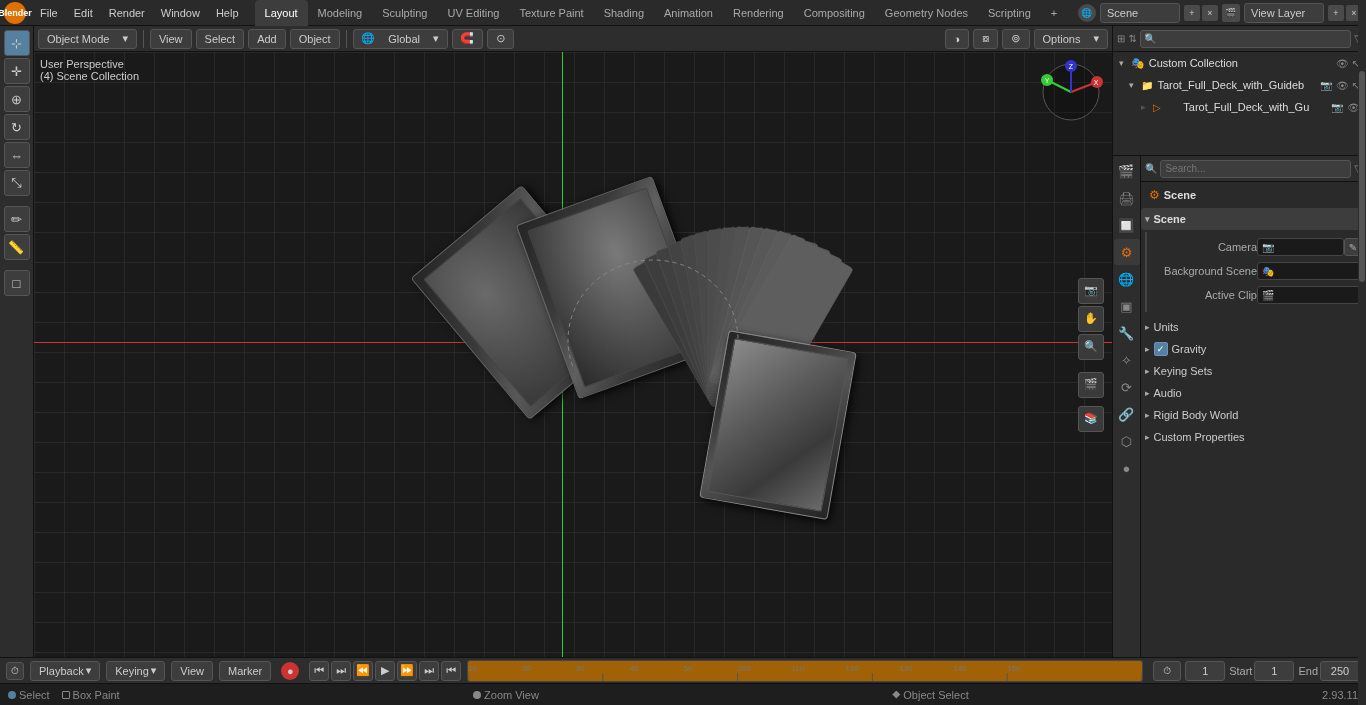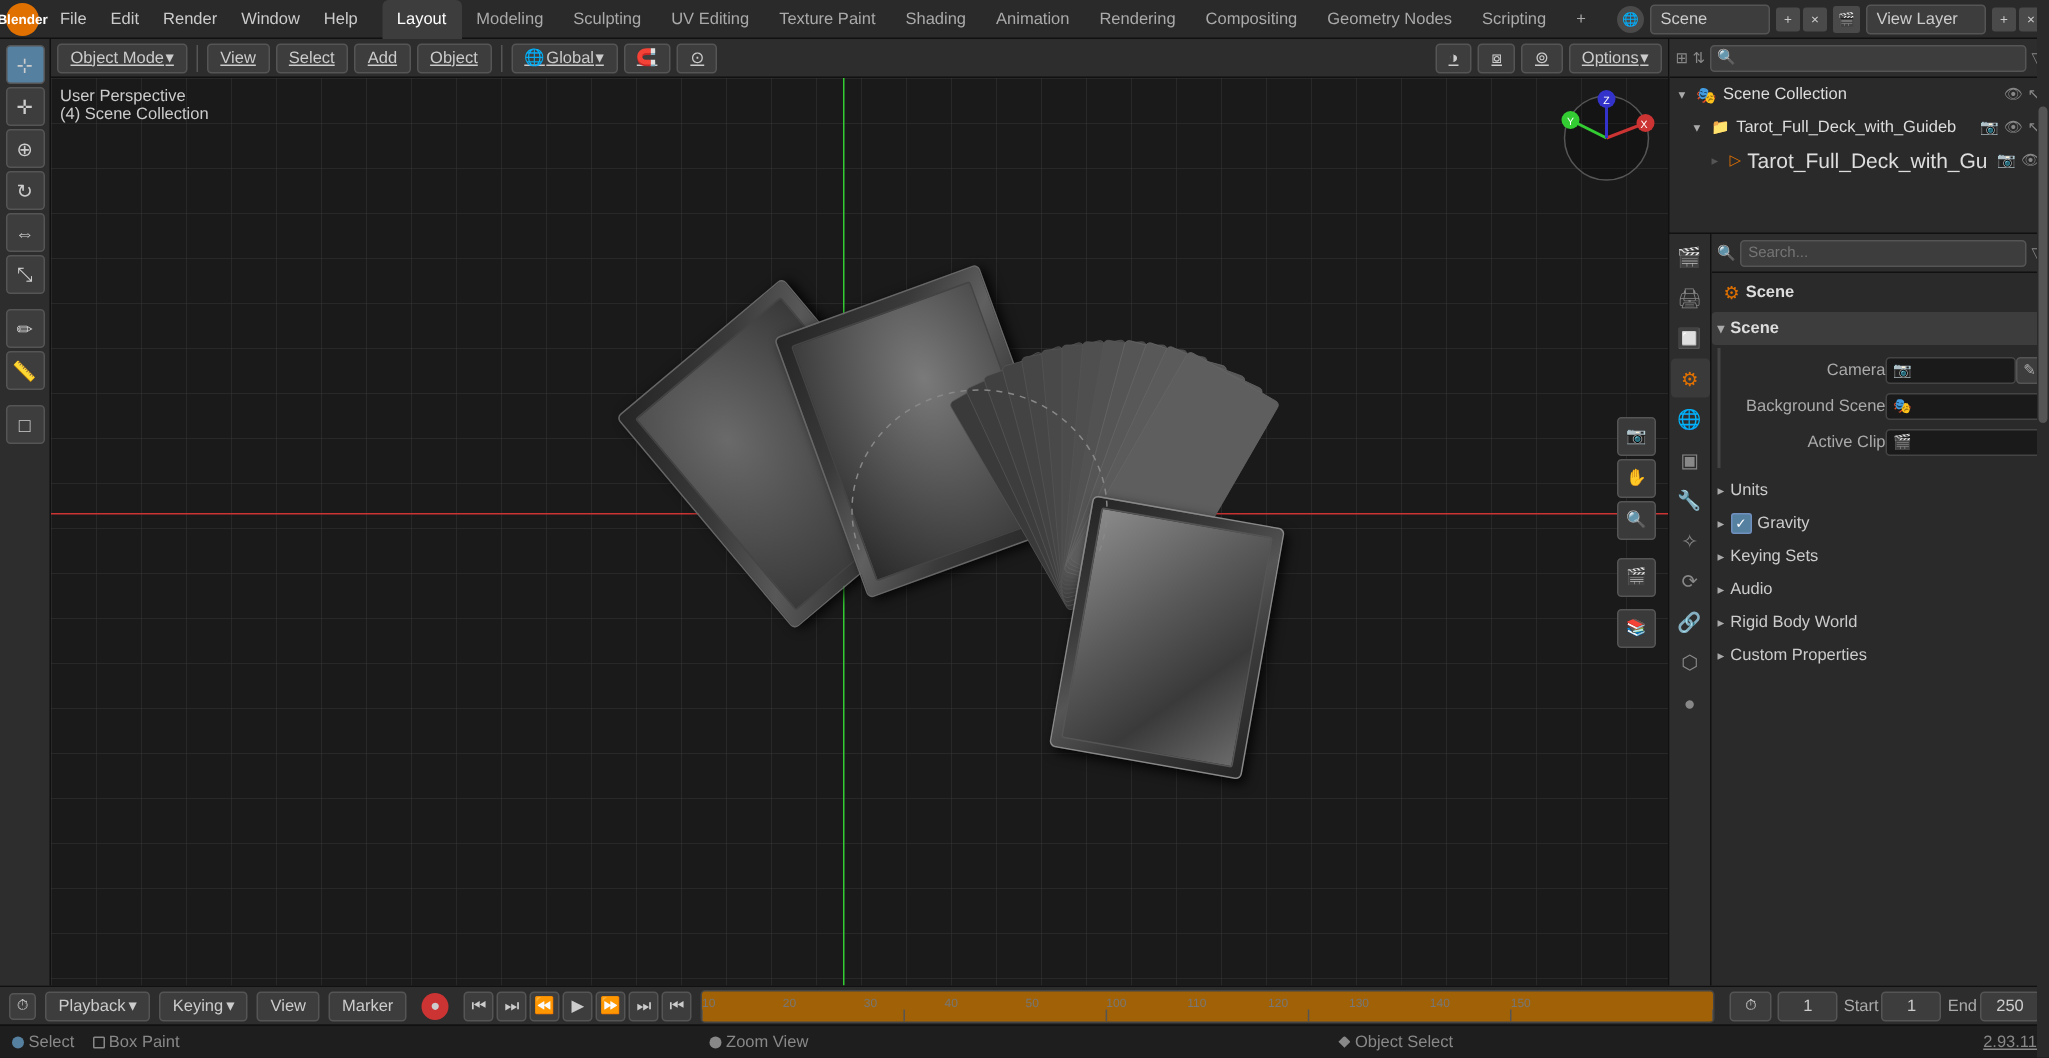--- a/index.html
+++ b/index.html
@@ -92,21 +92,21 @@
     }
     .header-btn {
       background: #3d3d3d;
       border: 1px solid #555;
       color: #ccc;
       padding: 1px 8px;
       font-size: 11px;
       height: 20px;
       border-radius: 3px;
       cursor: pointer;
-      display: flex; align-items: center; gap: 1px; text-decoration: underline;
+      display: flex; align-items: center; gap: 13px;
     }
     .separator { width: 1px; height: 18px; background: #555; margin: 0 2px; }
 
     
     .left-tools {
       width: 34px;
       background: #2d2d2d;
       border-right: 1px solid #111;
       display: flex;
       flex-direction: column;
@@ -520,42 +520,42 @@
           <div style="font-size:10px; color:#888; cursor:pointer;">⇅</div>
           <input style="flex: 1 1 0%; height: 18px; background: rgb(61, 61, 61); border: 1px solid rgb(85, 85, 85); border-radius: 3px; color: rgb(204, 204, 204); font-size: 10px; padding: 0px 4px;" placeholder="🔍">
           <div style="font-size:10px; color:#888; cursor:pointer;">▽</div>
         </div>
 
         <div style="flex:1; overflow:hidden;">
 
           <div class="outliner-row">
             <div style="width:8px; font-size:9px; color:#aaa;">▾</div>
             <div style="font-size:11px; color:#aaa;">🎭</div>
-            <div style="flex:1; font-size:11px; color:#ddd;">Scene Collection</div>
+            <div style="flex:1; font-size:11px; color:#ddd;">Custom Collection</div>
             <div style="display:flex; gap:3px;">
               <span style="font-size:10px; color:#888; cursor:pointer;">👁</span>
               <span style="font-size:10px; color:#888; cursor:pointer;">↖</span>
             </div>
           </div>
 
           <div class="outliner-row" style="padding-left:16px;">
             <div style="width:8px; font-size:9px; color:#aaa;">▾</div>
             <div style="font-size:10px; color:#aaa;">📁</div>
             <div style="flex:1; font-size:11px; color:#ddd; overflow:hidden; white-space:nowrap; text-overflow:ellipsis;">Tarot_Full_Deck_with_Guideb</div>
             <div style="display:flex; gap:3px;">
               <span style="font-size:10px; color:#888; cursor:pointer;">📷</span>
               <span style="font-size:10px; color:#888; cursor:pointer;">👁</span>
               <span style="font-size:10px; color:#888; cursor:pointer;">↖</span>
             </div>
           </div>
 
           <div class="outliner-row" style="padding-left:28px;">
             <div style="width:8px; font-size:9px; color:#555;">▸</div>
             <div style="font-size:10px; color:#e07000;">▷</div>
-            <div style="flex:1; font-size:14px; color:#ddd; overflow:hidden; white-space:nowrap; text-overflow:ellipsis;">Tarot_Full_Deck_with_Gu</div>
+            <div style="flex:1; font-size:11px; color:#ddd; overflow:hidden; white-space:nowrap; text-overflow:ellipsis;text-align:center;">Tarot_Full_Deck_with_Gu</div>
             <div style="display:flex; gap:3px;">
               <span style="font-size:10px; color:#888; cursor:pointer;">📷</span>
               <span style="font-size:10px; color:#888; cursor:pointer;">👁</span>
             </div>
           </div>
         </div>
       </div>
 
       <div style="flex:1; display:flex; border-left:1px solid #111; background:#2a2a2a;">
 
@@ -737,14 +737,14 @@
   <div class="status-item">
     <div style="width:8px;height:8px;background:#888;border-radius:50%;"></div>
     <span>Zoom View</span>
   </div>
   <div style="flex:1;"></div>
   <div class="status-item">
     <div style="width:8px;height:8px;background:#888;clip-path:polygon(50% 0%, 100% 50%, 50% 100%, 0% 50%);"></div>
     <span>Object Select</span>
   </div>
   <div style="flex:1;"></div>
-  <span style="margin-left:auto;text-decoration:underline;">2.93.11</span>
+  <span style="margin-left:auto;">2.93.11</span>
 </div>
 
 </body></html>

